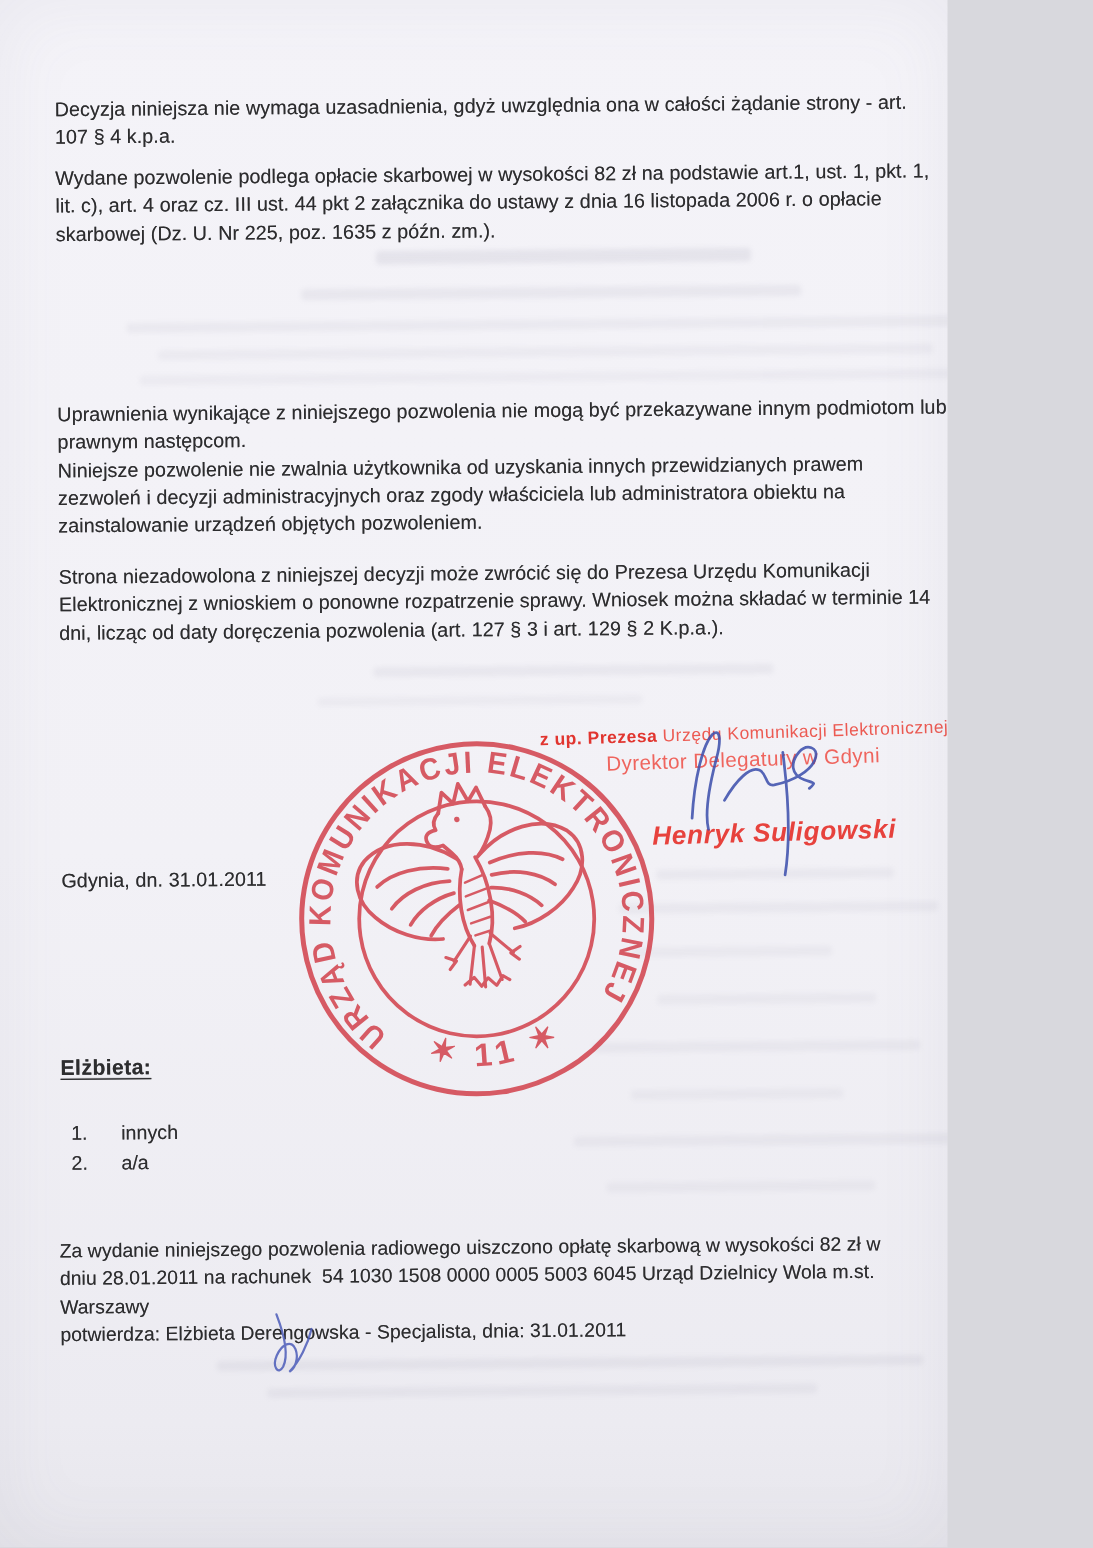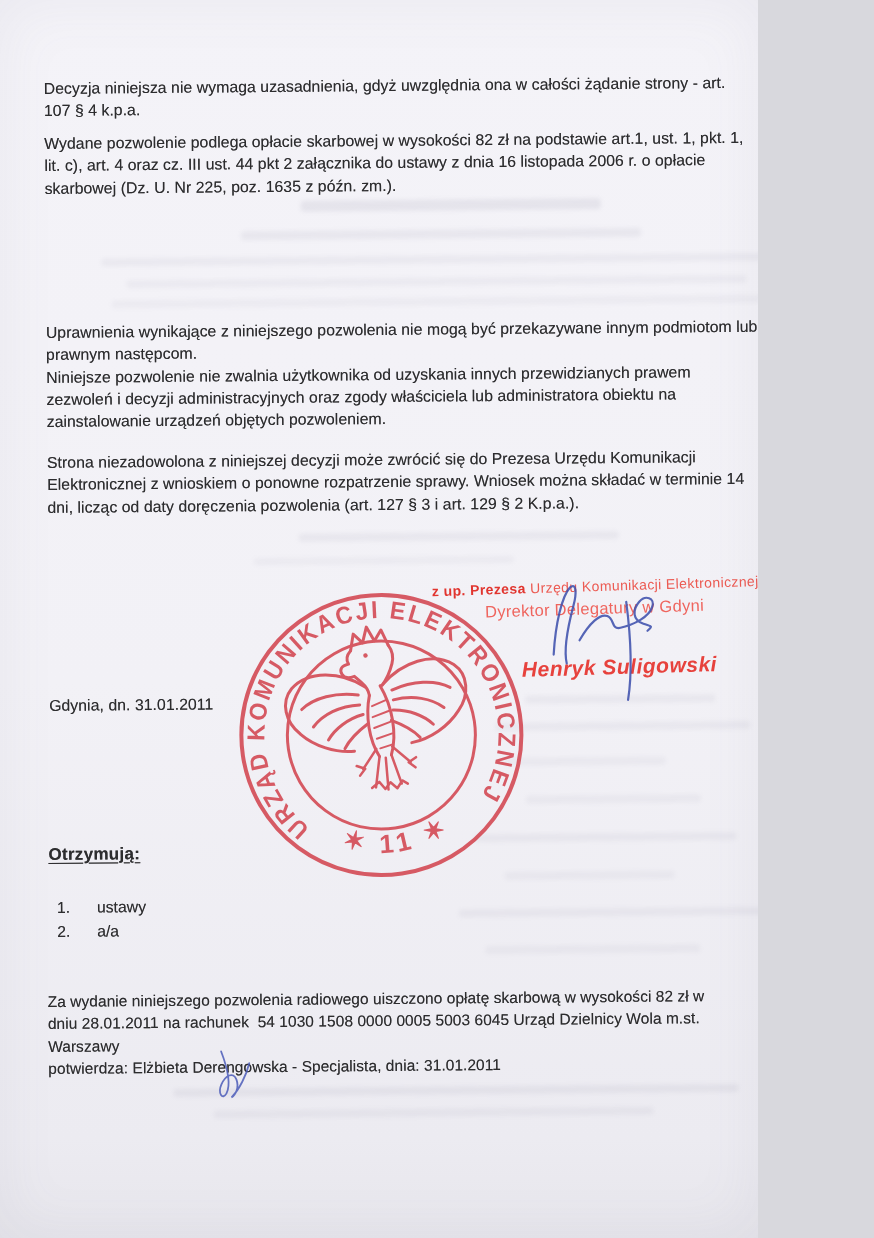--- a/index.html
+++ b/index.html
@@ -129,24 +129,24 @@
           <path d="M 152 97 C 161 119 162 147 153 167"></path>
           <path stroke-width="2" d="M 141 116 L 156 112 M 140 127 L 158 123 M 140 138 L 158 134 M 141 149 L 157 146 M 143 159 L 155 157"></path>
           <path stroke-width="2.5" d="M 139 159 L 123 177 M 125 177 L 117 173 M 125 177 L 119 183"></path>
           <path stroke-width="2.5" d="M 155 159 L 171 177 M 169 177 L 177 173 M 169 177 L 175 183"></path>
           <path stroke-width="2.5" d="M 141 167 L 133 197 M 147 169 L 145 201 M 153 167 L 159 197"></path>
           <path stroke-width="2.5" d="M 129 197 L 137 192 L 142 200 L 148 194 L 154 201 L 160 194 L 165 198"></path>
         </g>
       </g>
     </svg>
 
-    <div class="recipients-heading">Otrzymują:</div>
+    <div class="recipients-heading">Elżbieta:</div>
     <div class="recip-row" style="left:50px;top:899px;">
       <span class="recip-no">1.</span>
-      <span>ustawy</span>
+      <span>innych</span>
     </div>
     <div class="recip-row" style="left:50px;top:923px;">
       <span class="recip-no">2.</span>
       <span>a/a</span>
     </div>
 
     <div class="txt" style="left:40px;top:991px;font-size:15.5px;">Za wydanie niniejszego pozwolenia radiowego uiszczono opłatę skarbową w wysokości 82 zł w
 dniu 28.01.2011 na rachunek  54 1030 1508 0000 0005 5003 6045 Urząd Dzielnicy Wola m.st.
 Warszawy
 potwierdza: Elżbieta Derengowska - Specjalista, dnia: 31.01.2011</div>

